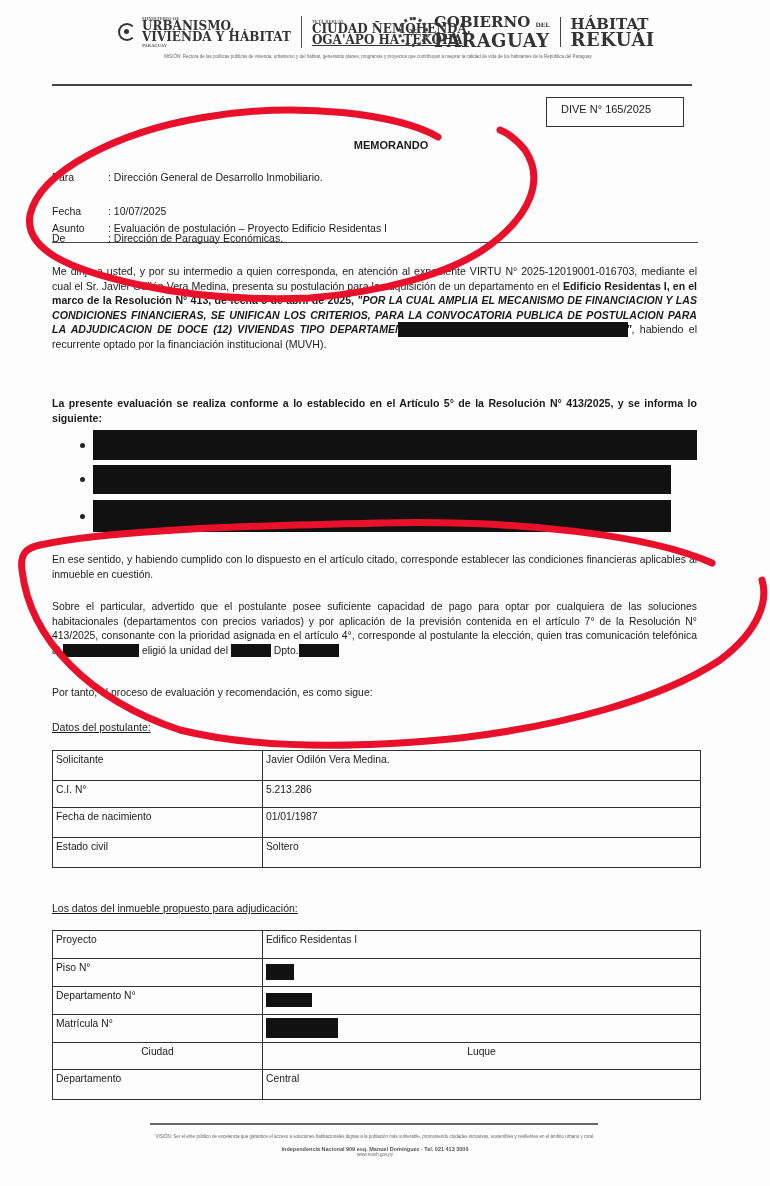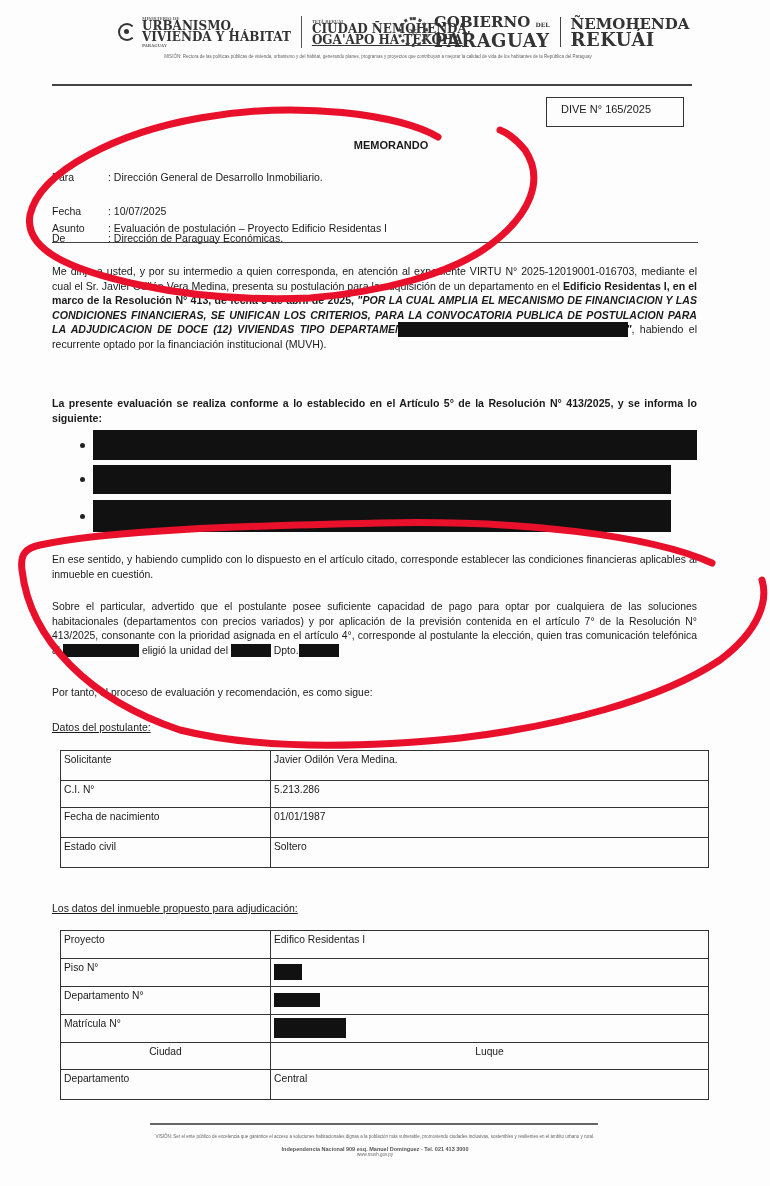--- a/index.html
+++ b/index.html
@@ -40,21 +40,21 @@
   .para { left: 52px; width: 645px; font-size: 10.6px; line-height: 14.5px; text-align: justify; }
   .para b { font-weight: bold; }
   .para i { font-style: italic; }
 
   .redact { background: #111; display: inline-block; vertical-align: middle; }
   .bullet-row { left: 80px; display: flex; align-items: center; }
   .bullet-dot { width: 5px; height: 5px; border-radius: 50%; background: #222; margin-right: 8px; }
 
   .sec-title { left: 52px; font-size: 10.5px; text-decoration: underline; }
 
-  table.info { position: absolute; left: 60px; border-collapse: collapse; font-size: 10.3px; }
+  table.info { position: absolute; left: 52px; border-collapse: collapse; font-size: 10.3px; }
   table.info td { border: 1.5px solid #333; padding: 3px 3px 0 3px; vertical-align: top; box-sizing: border-box; }
   table.info td.k { width: 210px; }
   table.info td.v { width: 438px; }
 
   .footer-text { left: 150px; width: 450px; text-align: center; color: #666; font-size: 4.5px; line-height: 6px; filter: blur(0.3px); }
   .footer-text .addr { font-size: 5.5px; font-weight: bold; margin-top: 6px; color:#555; }
 
   svg.ink { position: absolute; left: 0; top: 0; pointer-events: none; }
 </style>
 </head>
@@ -77,21 +77,21 @@
 </div>
 
 <div class="abs logo-gov">
   <div class="seal">✶</div>
   <div class="gov-text">
     <div class="l1"><span>GOBIERNO</span> <small>DEL</small></div>
     <div class="l2">PARAGUAY</div>
   </div>
   <div class="logo-sep" style="height:30px;background:#444;"></div>
   <div class="gov-text">
-    <div class="l1">ÑEMOHENDA</div>
+    <div class="l1">HÁBITAT</div>
     <div class="l2">REKUÁI</div>
   </div>
 </div>
 
 <div class="abs mission">MISIÓN: Rectora de las políticas públicas de vivienda, urbanismo y del hábitat, generando planes, programas y proyectos que contribuyan a mejorar la calidad de vida de los habitantes de la República del Paraguay</div>
 
 <div class="abs rule" style="left:52px; top:84px; width:640px;"></div>
 
 <div class="abs dive-box">DIVE N° 165/2025</div>
 

